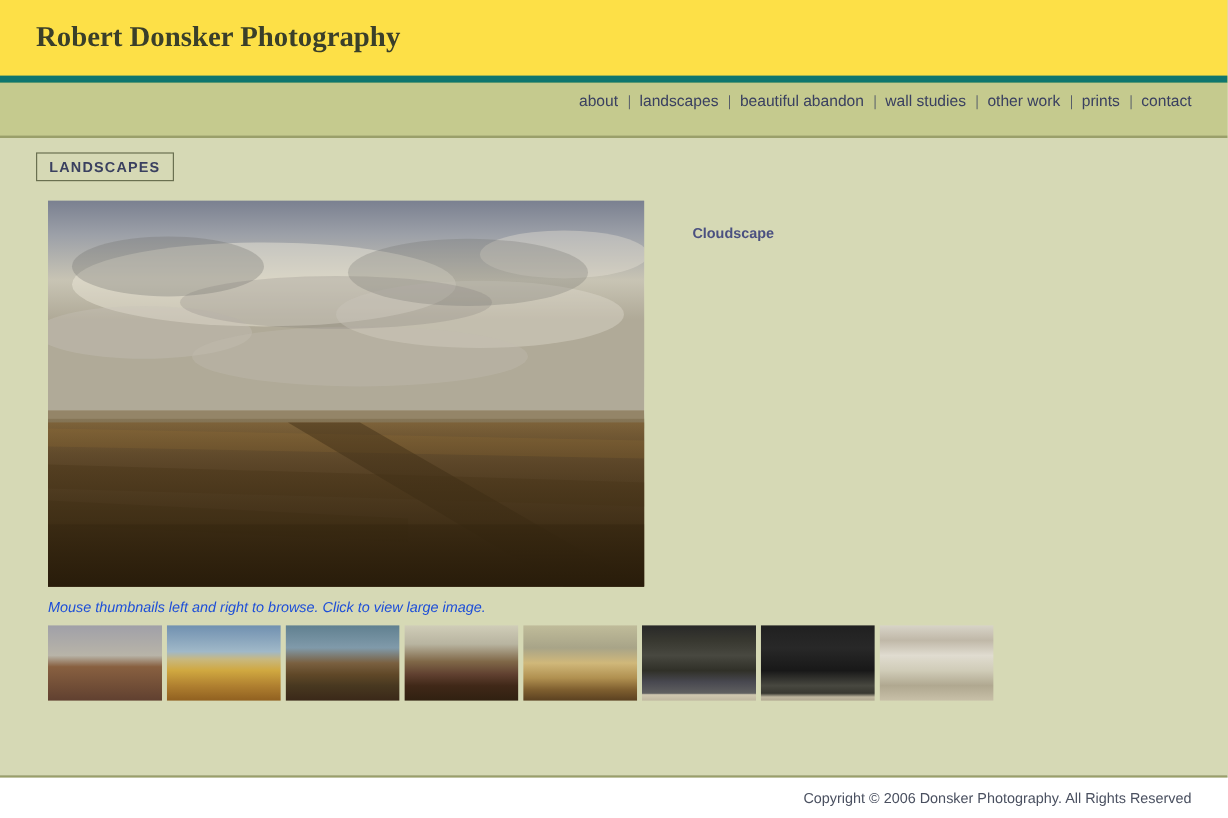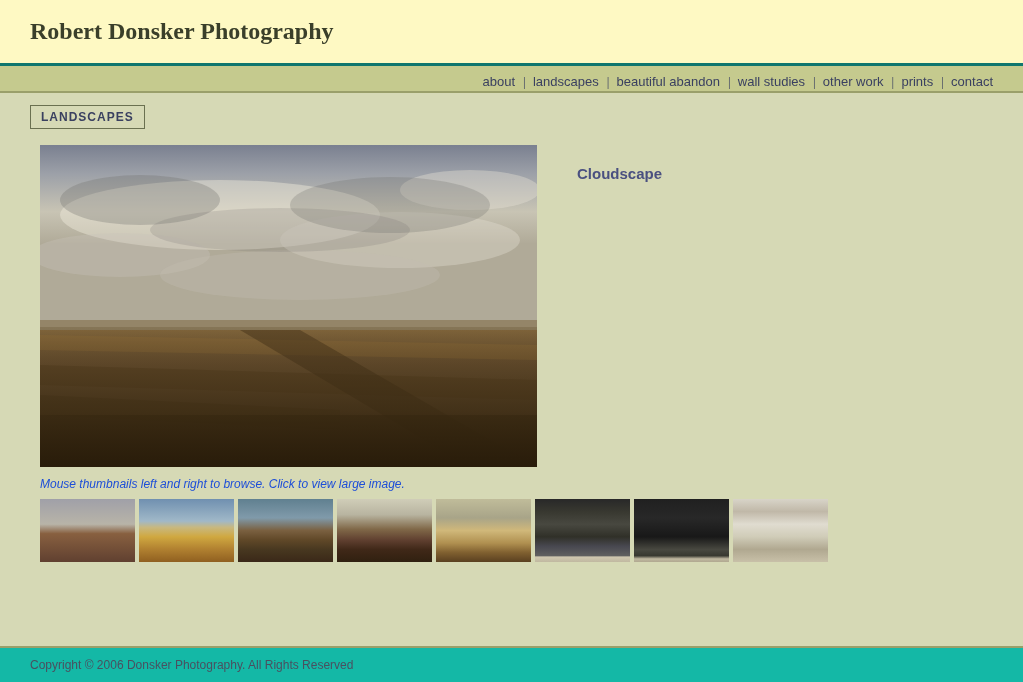--- a/index.html
+++ b/index.html
@@ -1,35 +1,35 @@
 <!DOCTYPE html>
 <html><head>
   <meta charset="utf-8">
   <style>
     * { margin: 0; padding: 0; box-sizing: border-box; }
     body { font-family: Georgia, serif; background-color: #d6d9b5; min-height: 682px; }
 
     
     #header {
-      background-color: #fef9c3;
+      background-color: #fde047;
       padding: 18px 30px 10px 30px;
-      border-bottom: 3px solid #0f766e;
+      border-bottom: 6px solid #0f766e;
     }
     #site-title {
       color: #3a3f2a;
       font-size: 24px;
       font-weight: bold;
       font-family: Georgia, serif;
       margin-bottom: 8px;
     }
 
     
     #nav {
       background-color: #c5ca8e;
-      padding: 6px 30px 1px 30px;
+      padding: 6px 30px 20px 30px;
       text-align: right;
       border-bottom: 2px solid #9a9f6a;
     }
     #nav a {
       color: #3a4060;
       text-decoration: none;
       font-size: 13px;
       font-family: Arial, sans-serif;
     }
     #nav span.sep {
@@ -122,21 +122,21 @@
       height: 140px;
       background: linear-gradient(180deg,
         rgba(100,80,45,0.3) 0%,
         rgba(60,45,20,0.7) 60%,
         rgba(40,28,10,0.9) 100%
       );
     }
 
     #image-caption {
       color: #4a5080;
-      font-size: 15px;
+      font-size: 12px;
       font-weight: bold;
       font-family: Arial, sans-serif;
       padding-top: 20px;
     }
 
     
     #thumbnails-section {
       padding: 0 30px 10px 40px;
     }
     #thumbnail-hint {
@@ -184,24 +184,24 @@
     }
     .thumb-7 .thumb-img {
       background: linear-gradient(180deg, #202020 0%, #282828 30%, #181818 60%, #484840 80%, #383830 90%, #c0b8a0 95%, #b0a890 100%);
     }
     .thumb-8 .thumb-img {
       background: linear-gradient(180deg, #d8d4c8 0%, #c0b8a8 20%, #e0dcd0 40%, #d0ccb8 60%, #b0a890 80%, #c8c0a8 100%);
     }
 
     
     #footer {
-      background-color: #14b8a6;
+      background-color: #ffffff;
       border-top: 2px solid #9a9f6a;
       padding: 10px 30px;
-      text-align: left;
+      text-align: right;
       position: fixed;
       bottom: 0;
       width: 100%;
     }
     #footer-text {
       color: #4a5060;
       font-size: 12px;
       font-family: Arial, sans-serif;
     }
   </style>

